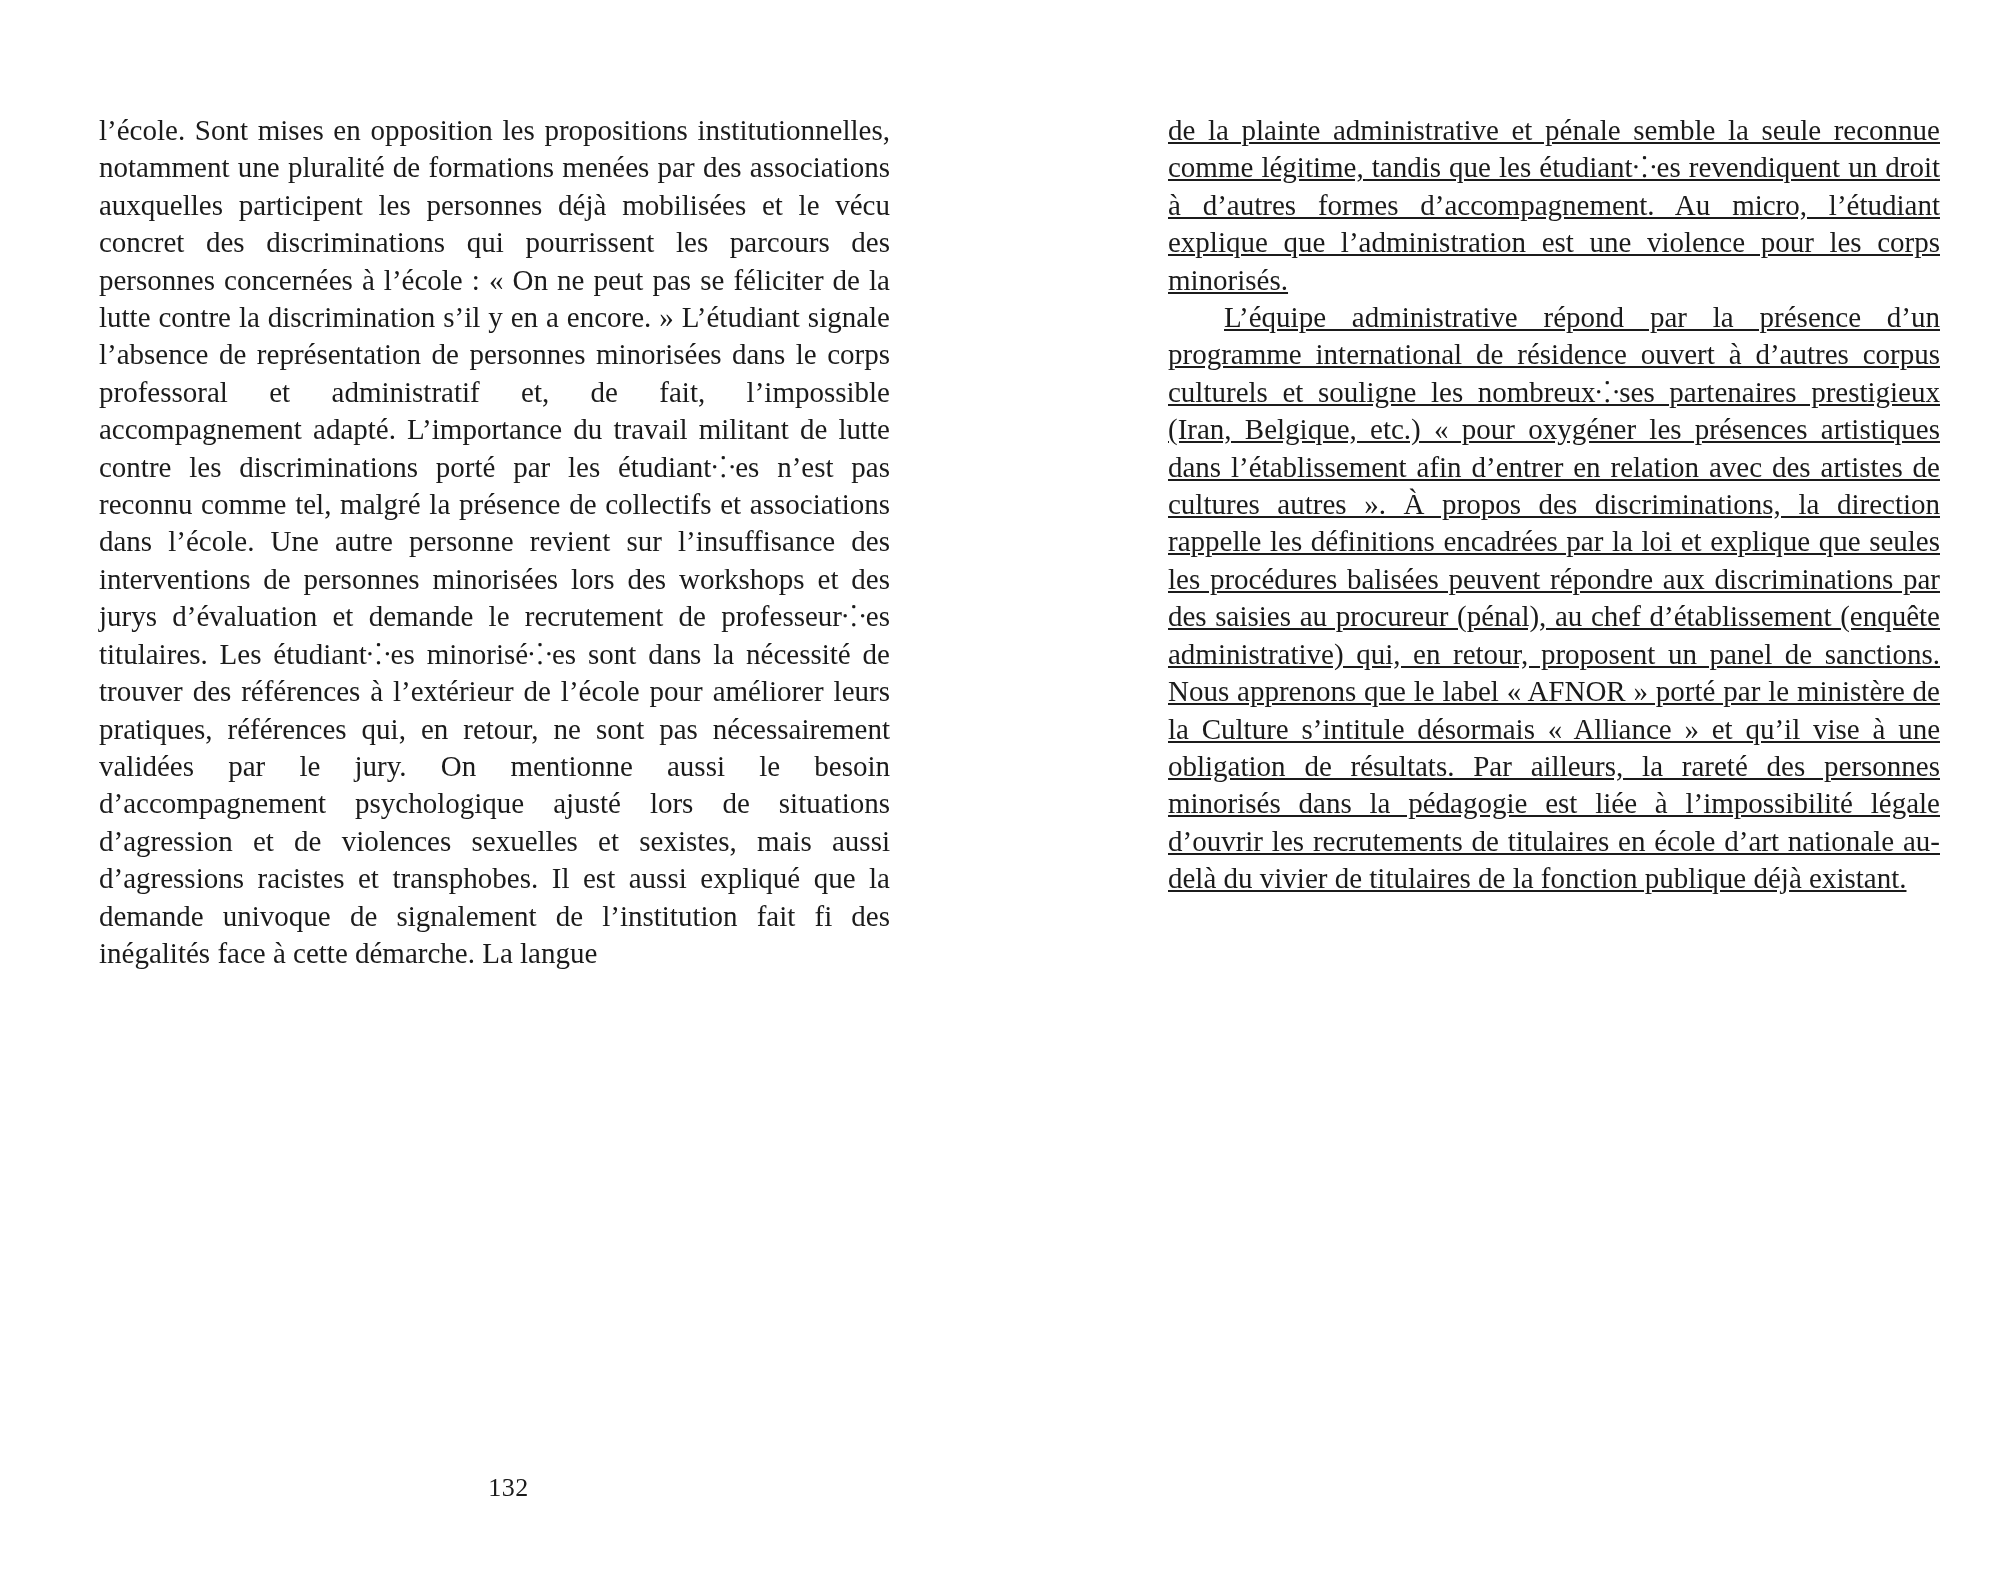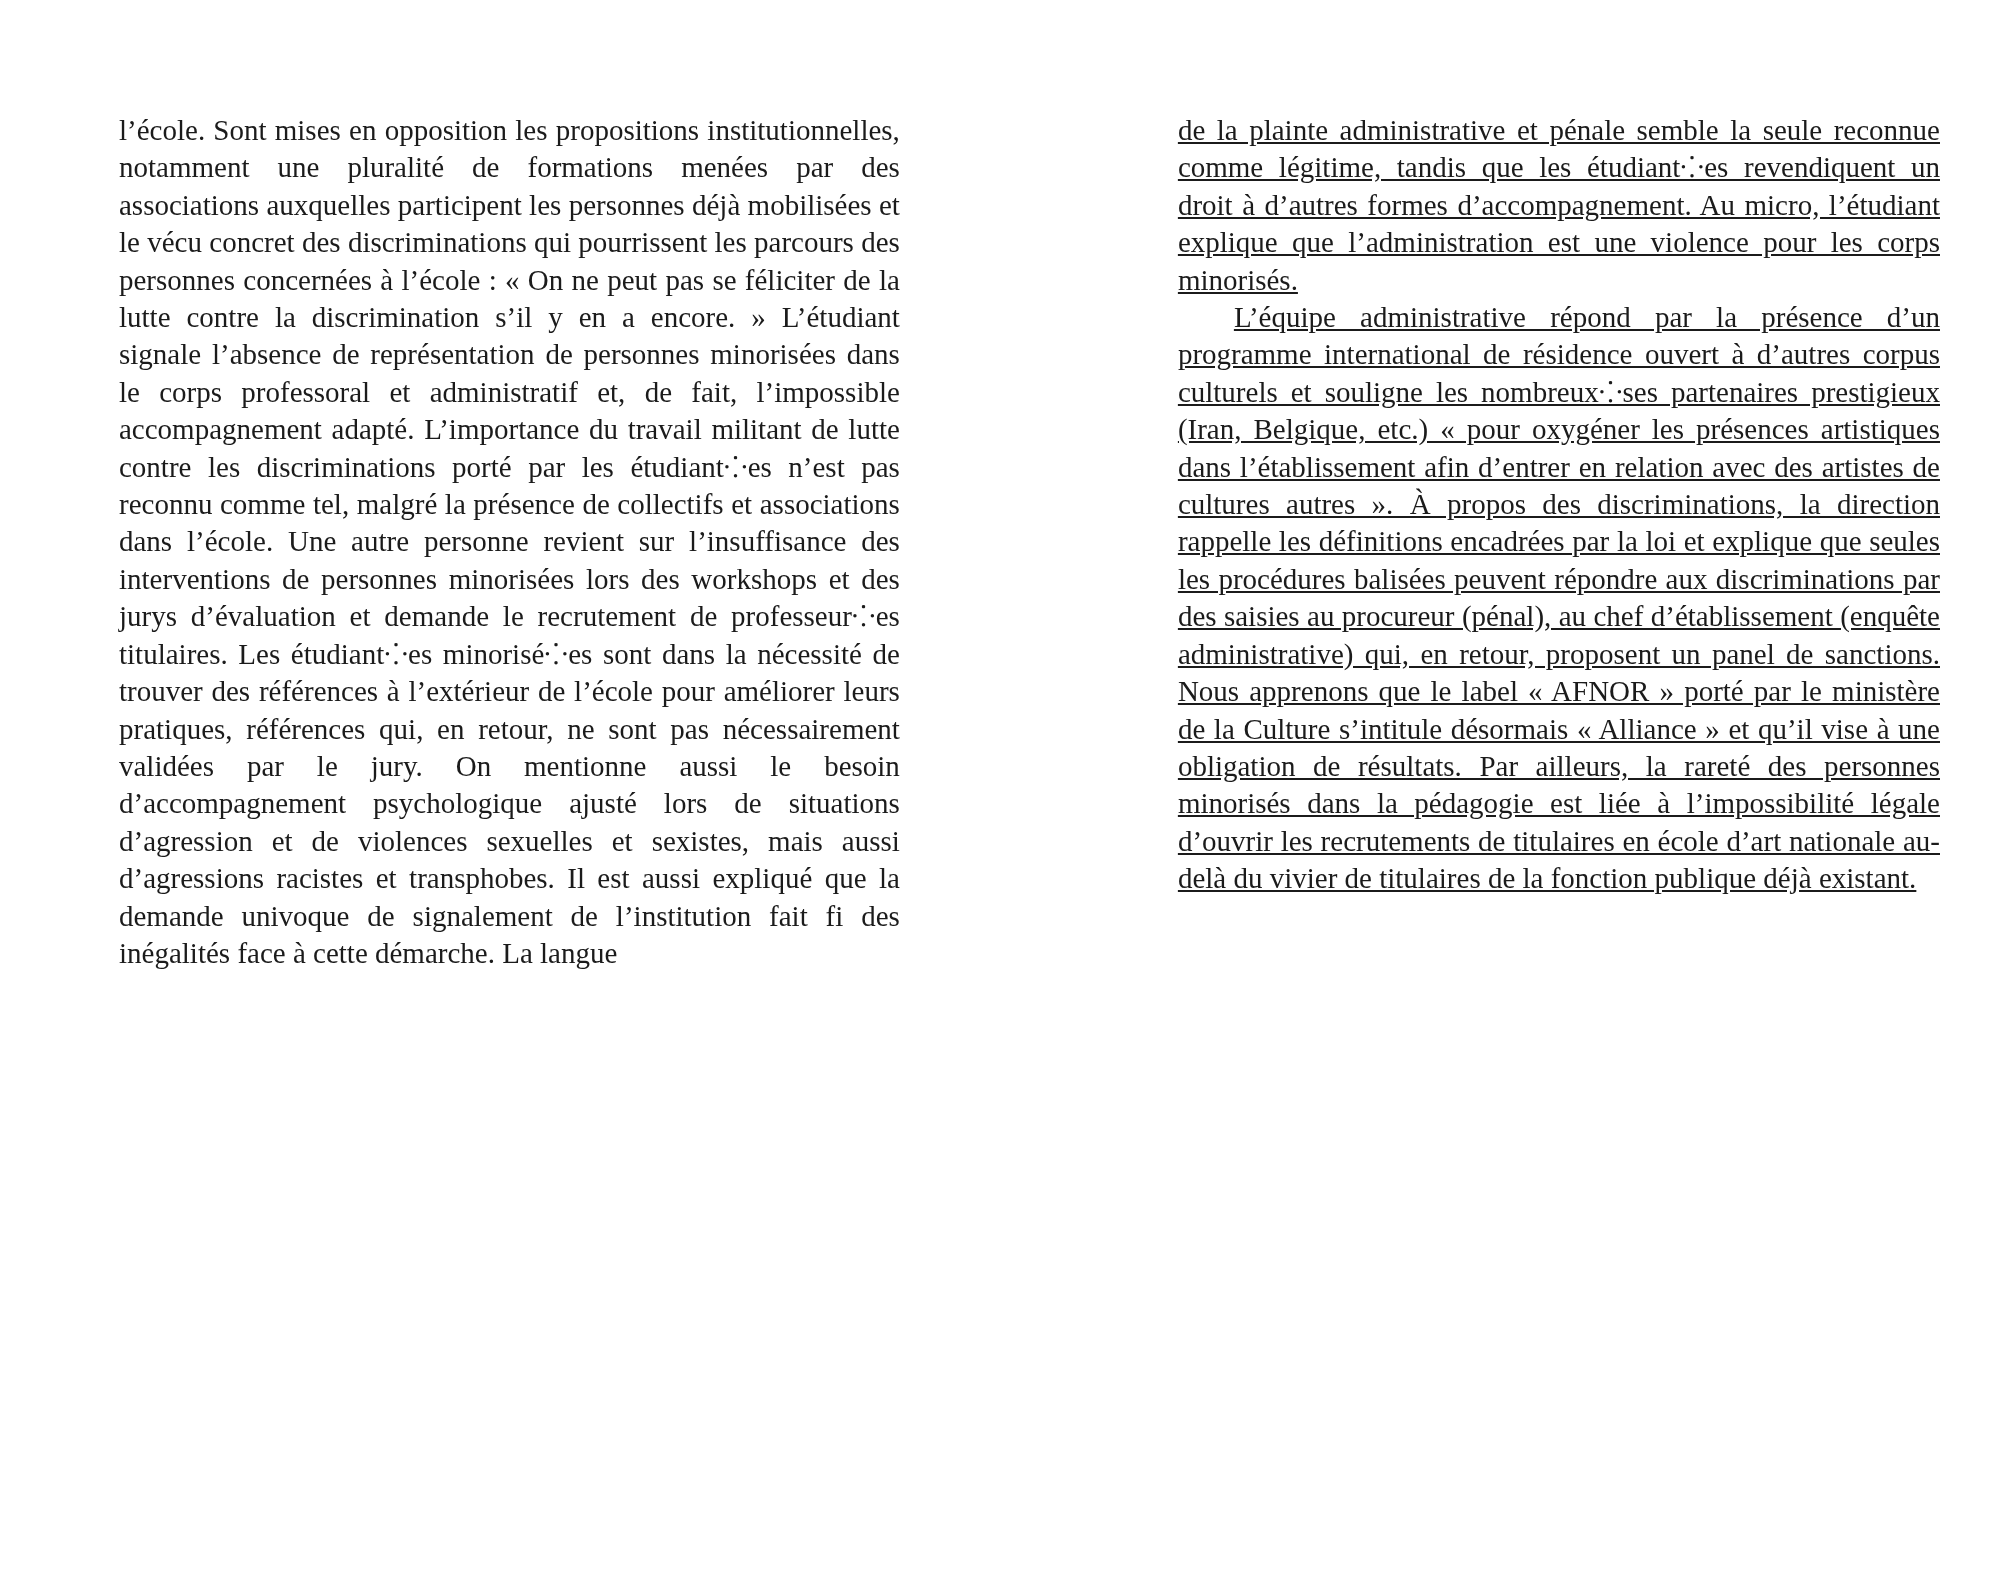--- a/index.html
+++ b/index.html
@@ -18,21 +18,20 @@
     overflow: hidden;
   }
   .page {
     position: relative;
     box-sizing: border-box;
     width: 1008px;
     height: 1575px;
   }
   .page-left {
     padding: 112px 118px 0 99px;
-    margin-left: 20px;
   }
   .page-right {
     padding: 112px 76px 0 160px;
     text-decoration: underline;
   }
   .text-block {
     font-size: 29px;
     line-height: 37.4px;
     text-align: justify;
     hyphens: auto;
@@ -63,20 +62,21 @@
 </style>
 </head>
 <body>
 
 <div class="spread">
 
   <section class="page page-left">
     <div class="text-block">
       <p>l’école. Sont mises en opposition les propositions institutionnelles, notamment une pluralité de formations menées par des associations auxquelles participent les personnes déjà mobilisées et le vécu concret des discriminations qui pourrissent les parcours des personnes concernées à l’école : « On ne peut pas se féliciter de la lutte contre la discrimination s’il y en a encore. » L’étudiant signale l’absence de représentation de personnes minorisées dans le corps professoral et administratif et, de fait, l’impossible accompagnement adapté. L’importance du travail militant de lutte contre les discriminations porté par les étudiant⁘es n’est pas reconnu comme tel, malgré la présence de collectifs et associations dans l’école. Une autre personne revient sur l’insuffisance des interventions de personnes minorisées lors des workshops et des jurys d’évaluation et demande le recrutement de professeur⁘es titulaires. Les étudiant⁘es minorisé⁘es sont dans la nécessité de trouver des références à l’extérieur de l’école pour améliorer leurs pratiques, références qui, en retour, ne sont pas nécessairement validées par le jury. On mentionne aussi le besoin d’accompagnement psychologique ajusté lors de situations d’agression et de violences sexuelles et sexistes, mais aussi d’agressions racistes et transphobes. Il est aussi expliqué que la demande univoque de signalement de l’institution fait fi des inégalités face à cette démarche. La langue</p>
     </div>
+    <div class="page-number">132</div>
   </section>
 
   <section class="page page-right">
     <div class="text-block">
       <p>de la plainte administrative et pénale semble la seule reconnue comme légitime, tandis que les étudiant⁘es revendiquent un droit à d’autres formes d’accompagnement. Au micro, l’étudiant explique que l’administration est une violence pour les corps minorisés.</p>
       <p class="indent">L’équipe administrative répond par la présence d’un programme international de résidence ouvert à d’autres corpus culturels et souligne les nombreux⁘ses partenaires prestigieux (Iran, Belgique, etc.) « pour oxygéner les présences artistiques dans l’établissement afin d’entrer en relation avec des artistes de cultures autres ». À propos des discriminations, la direction rappelle les définitions encadrées par la loi et explique que seules les procédures balisées peuvent répondre aux discriminations par des saisies au procureur (pénal), au chef d’établissement (enquête administrative) qui, en retour, proposent un panel de sanctions. Nous apprenons que le label « AFNOR » porté par le ministère de la Culture s’intitule désormais « Alliance » et qu’il vise à une obligation de résultats. Par ailleurs, la rareté des personnes minorisés dans la pédagogie est liée à l’impossibilité légale d’ouvrir les recrutements de titulaires en école d’art nationale au-delà du vivier de titulaires de la fonction publique déjà existant.</p>
     </div>
   </section>
 
 </div>

